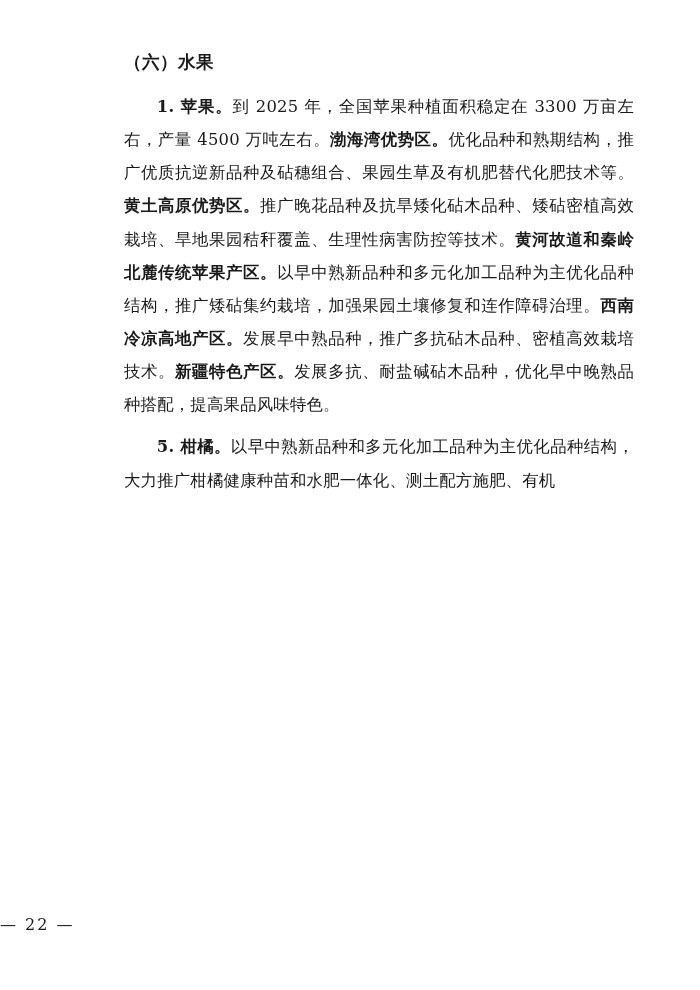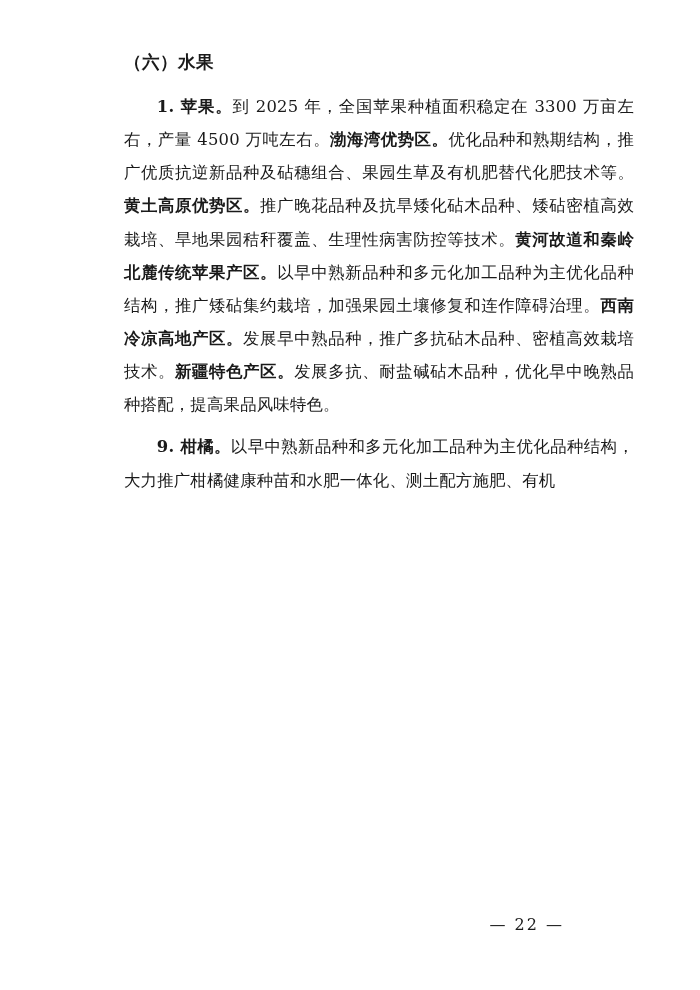--- a/index.html
+++ b/index.html
@@ -47,34 +47,34 @@
     margin-top: 9px;
   }
   .b {
     font-weight: bold;
   }
   .footer {
     position: absolute;
     left: 0;
     bottom: 56px;
     width: 564px;
-    text-align: right;
+    text-align: left;
     font-size: 16px;
     letter-spacing: 2px;
     color: #1a1a1a;
   }
   .seg {
     
   }
 </style>
 </head>
 <body>
 
 <div class="page">
 
   <h2 class="doc-heading">（六）水果</h2>
 
   <p class="para" id="p-apple"><span class="seg b">1. 苹果。</span><span class="seg">到 2025 年，全国苹果种植面积稳定在 3300 万亩左右，产量 4500 万吨左右。</span><span class="seg b">渤海湾优势区。</span><span class="seg">优化品种和熟期结构，推广优质抗逆新品种及砧穗组合、果园生草及有机肥替代化肥技术等。</span><span class="seg b">黄土高原优势区。</span><span class="seg">推广晚花品种及抗旱矮化砧木品种、矮砧密植高效栽培、旱地果园秸秆覆盖、生理性病害防控等技术。</span><span class="seg b">黄河故道和秦岭北麓传统苹果产区。</span><span class="seg">以早中熟新品种和多元化加工品种为主优化品种结构，推广矮砧集约栽培，加强果园土壤修复和连作障碍治理。</span><span class="seg b">西南冷凉高地产区。</span><span class="seg">发展早中熟品种，推广多抗砧木品种、密植高效栽培技术。</span><span class="seg b">新疆特色产区。</span><span class="seg">发展多抗、耐盐碱砧木品种，优化早中晚熟品种搭配，提高果品风味特色。</span></p>
-  <p class="para" id="p-citrus"><span class="seg b">9. 柑橘。</span><span class="seg">以早中熟新品种和多元化加工品种为主优化品种结构，大力推广柑橘健康种苗和水肥一体化、测土配方施肥、有机</span></p>
+  <p class="para" id="p-citrus"><span class="seg b">5. 柑橘。</span><span class="seg">以早中熟新品种和多元化加工品种为主优化品种结构，大力推广柑橘健康种苗和水肥一体化、测土配方施肥、有机</span></p>
 
 </div>
 
 <div class="footer">— 22 —</div>
 
 </body></html>

